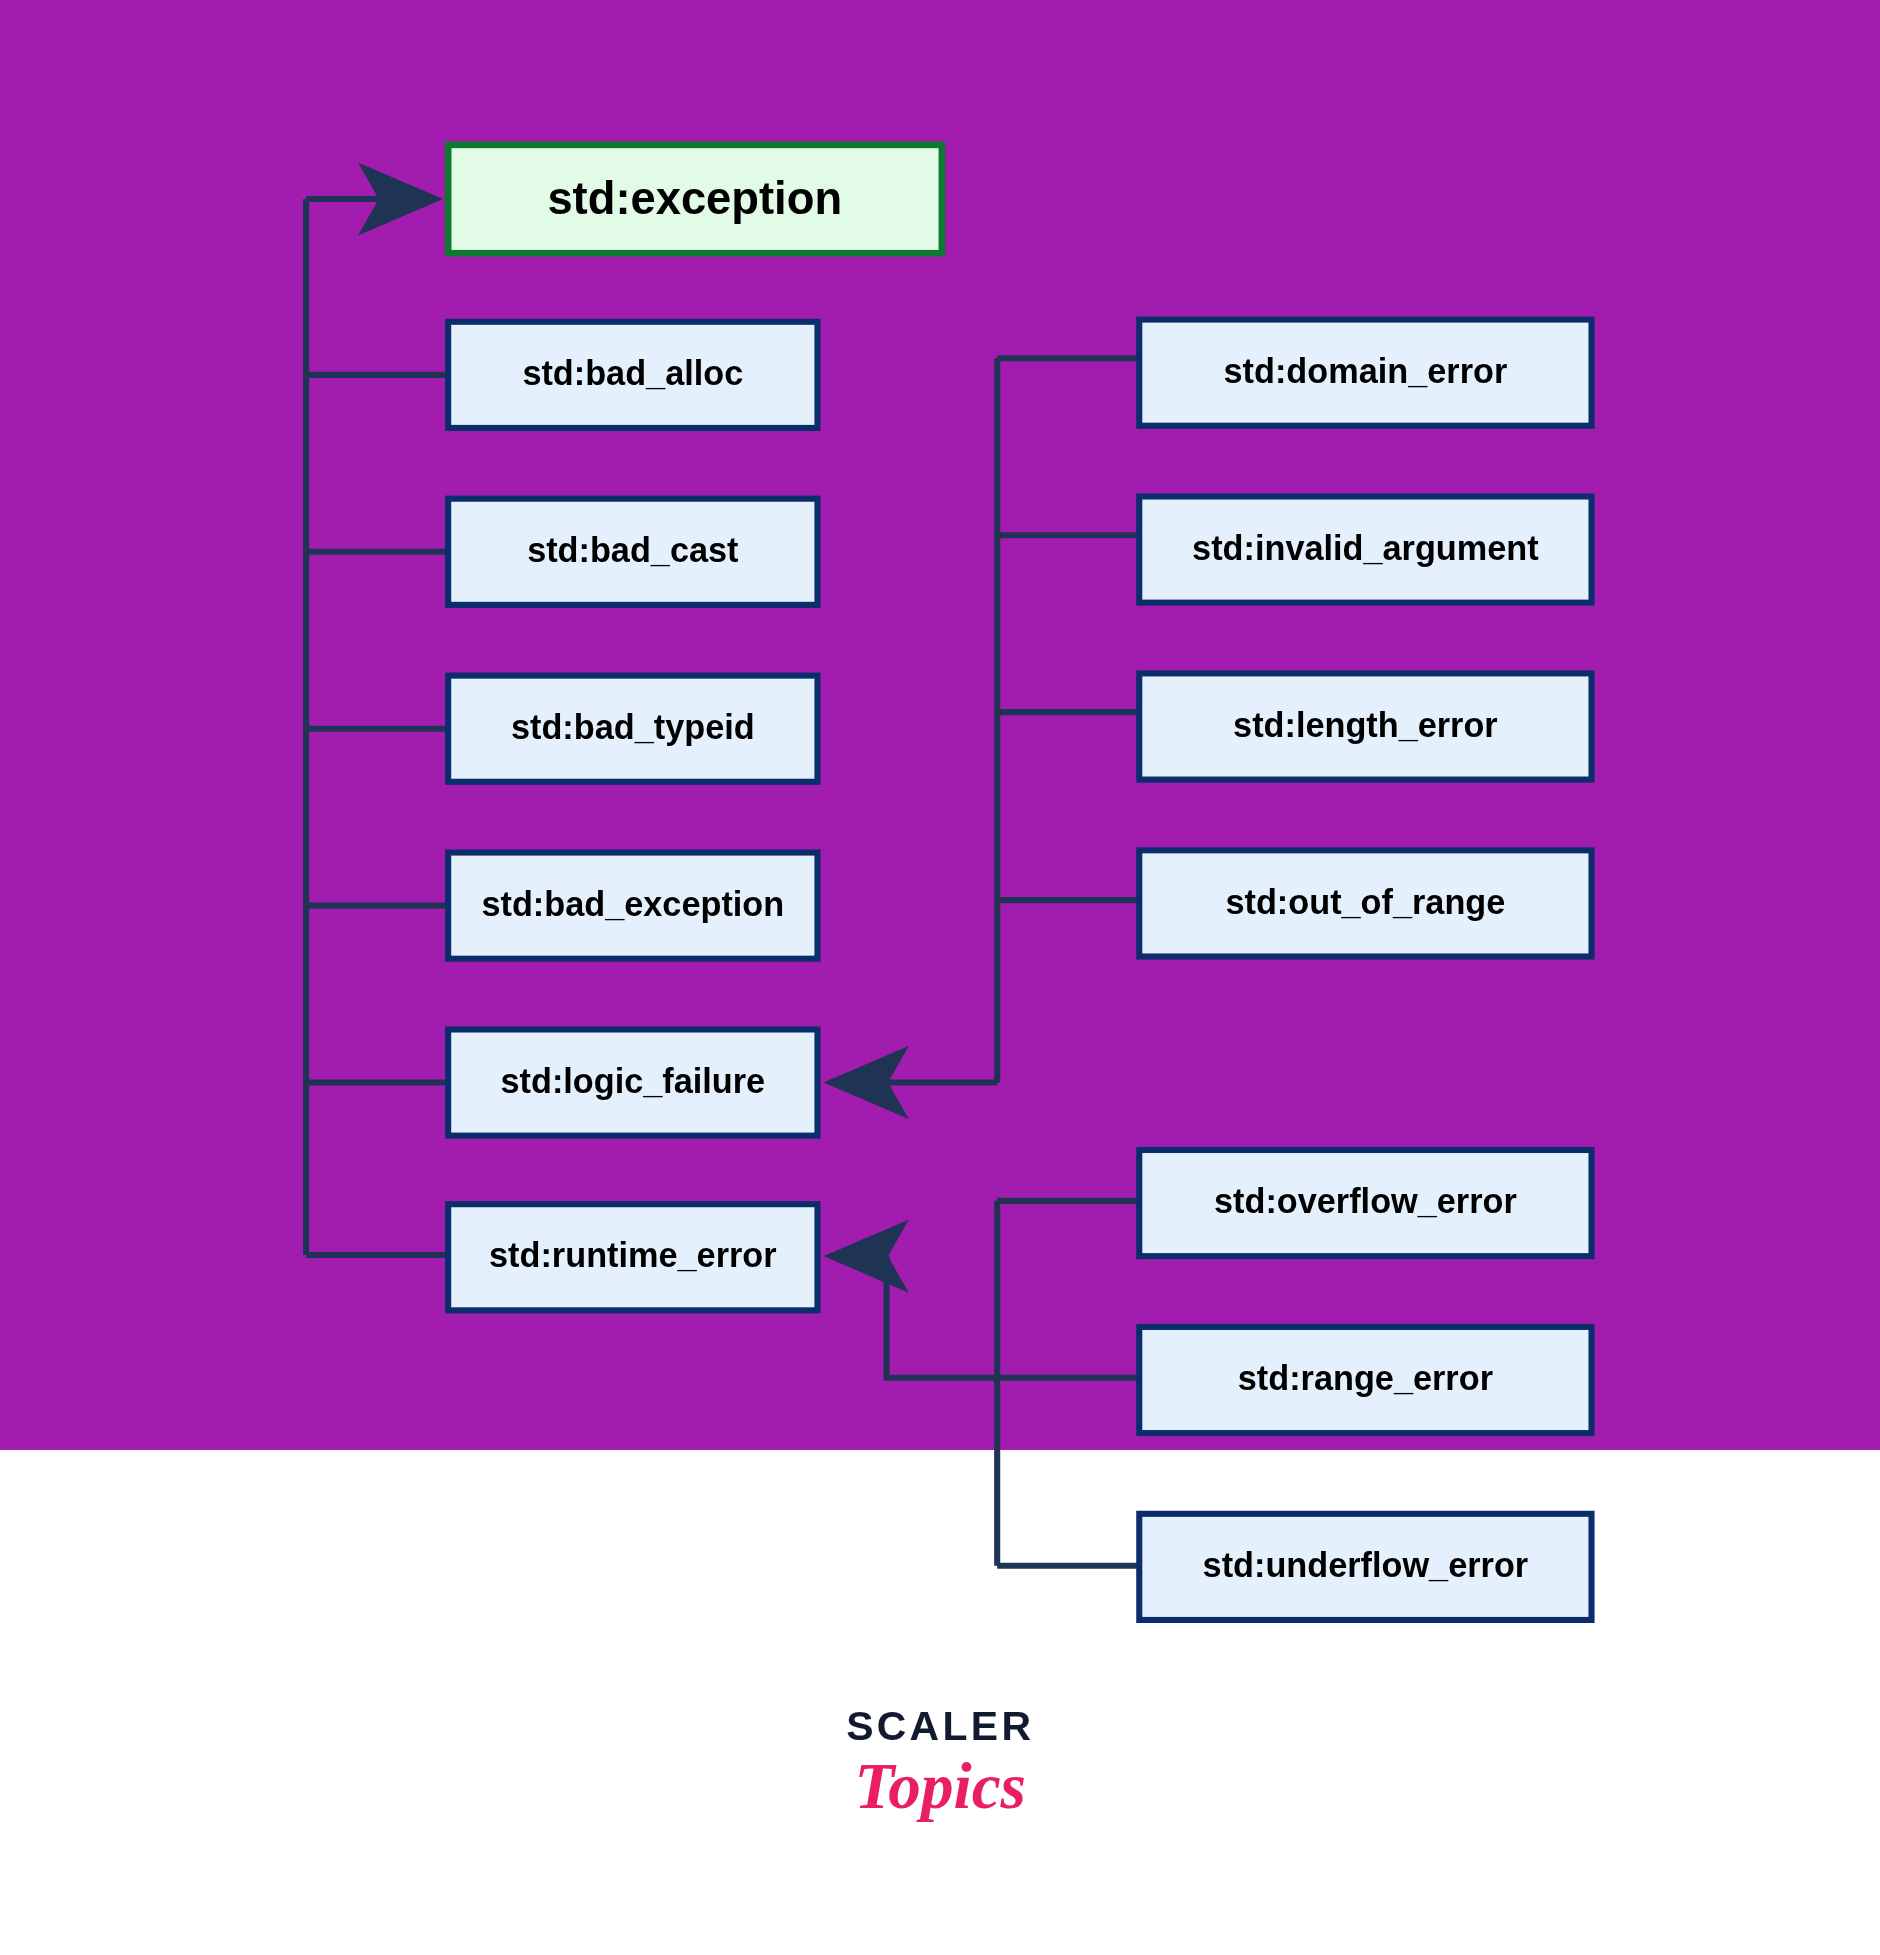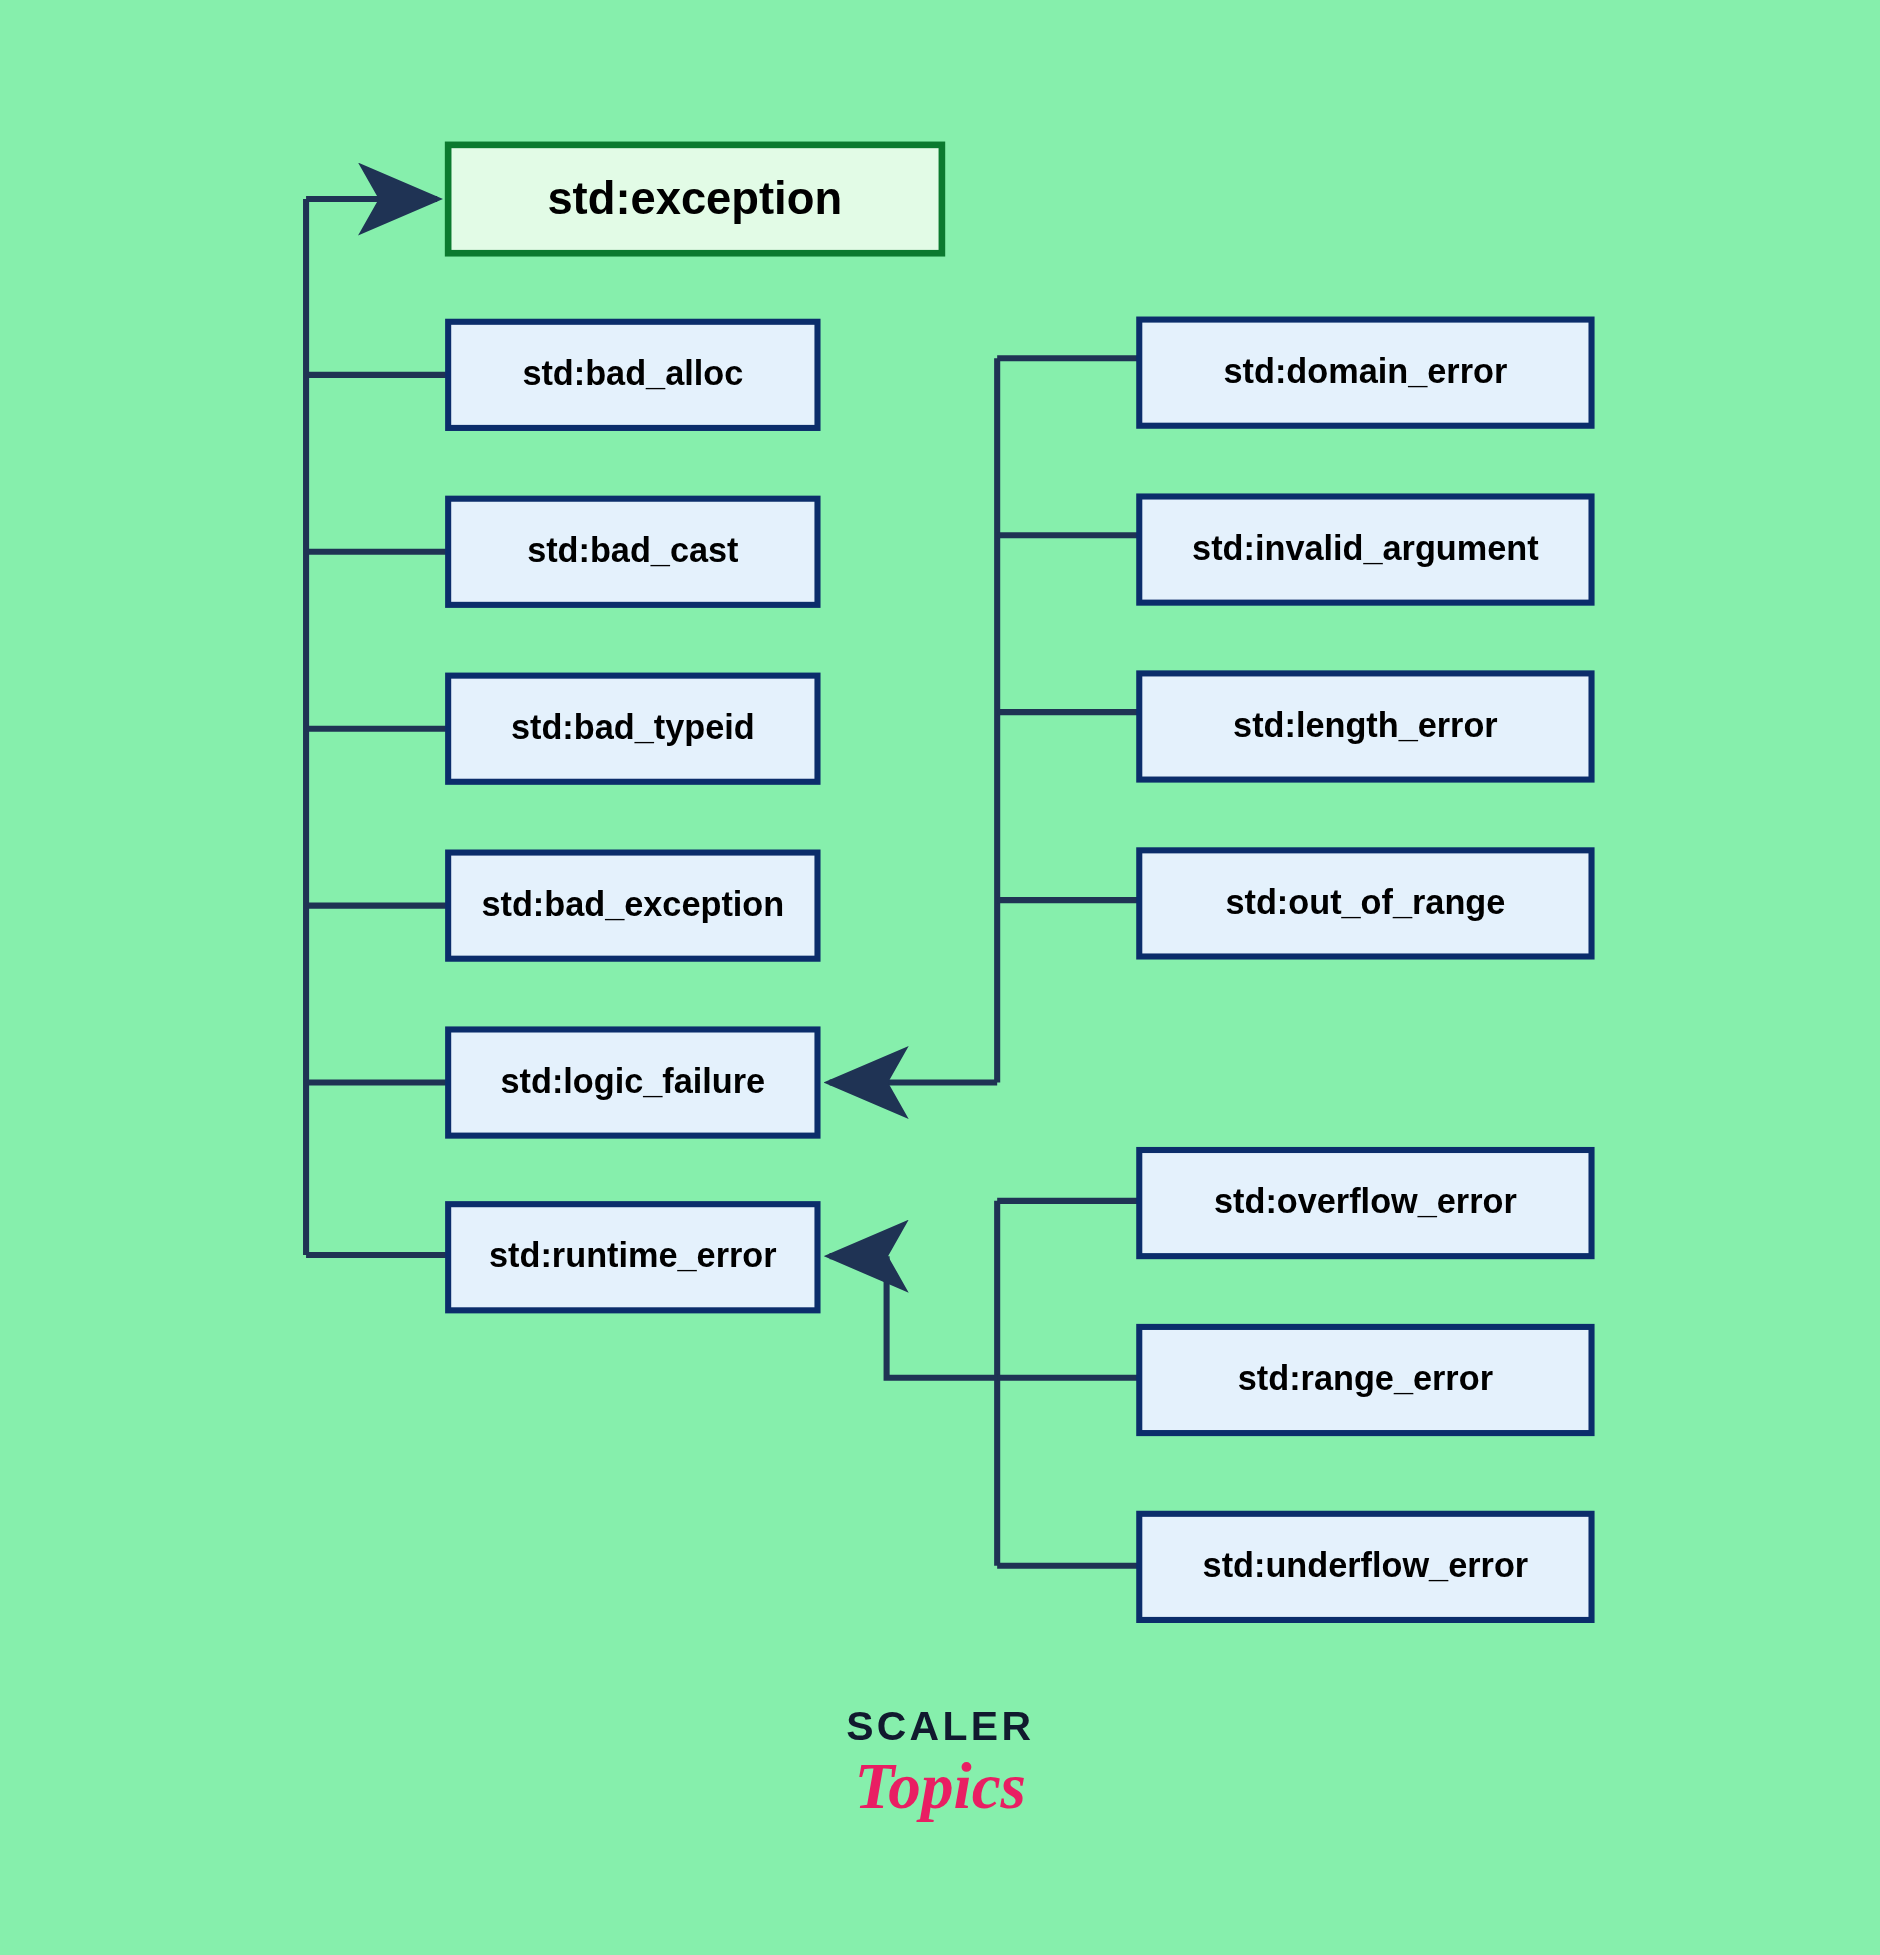--- a/index.html
+++ b/index.html
@@ -9,22 +9,22 @@
   }
   body {
     width: 1881px;
     height: 1955px;
     font-family: "Liberation Sans", sans-serif;
     overflow: hidden;
   }
   #diagram-root {
     position: relative;
     width: 1881px;
-    height: 1955px;
-    background: #86efac;
+    height: 1450px;
+    background: #a21caf;
   }
   svg.canvas {
     position: absolute;
     top: 0;
     left: 0;
     width: 1881px;
     height: 1955px;
   }
   .node-label {
     font-family: "Liberation Sans", sans-serif;

